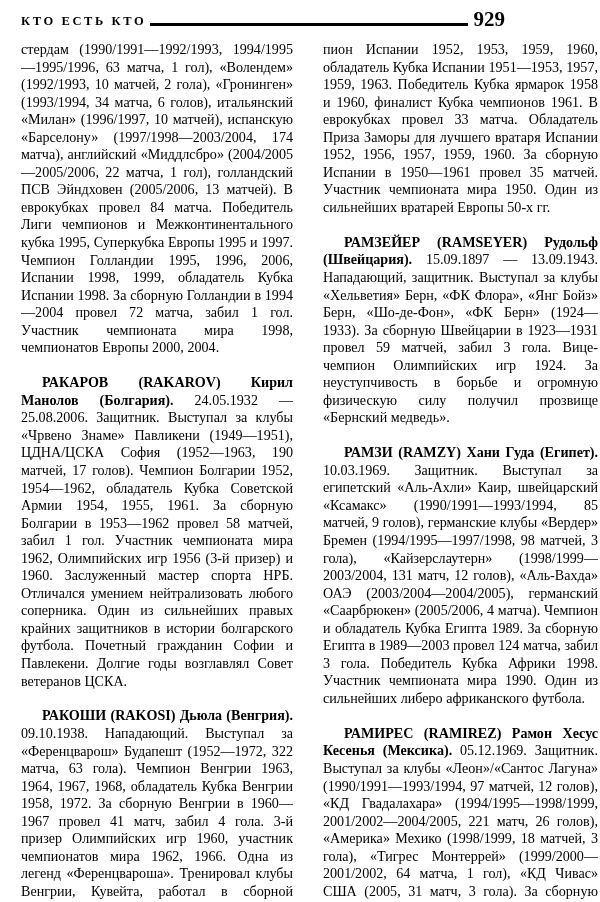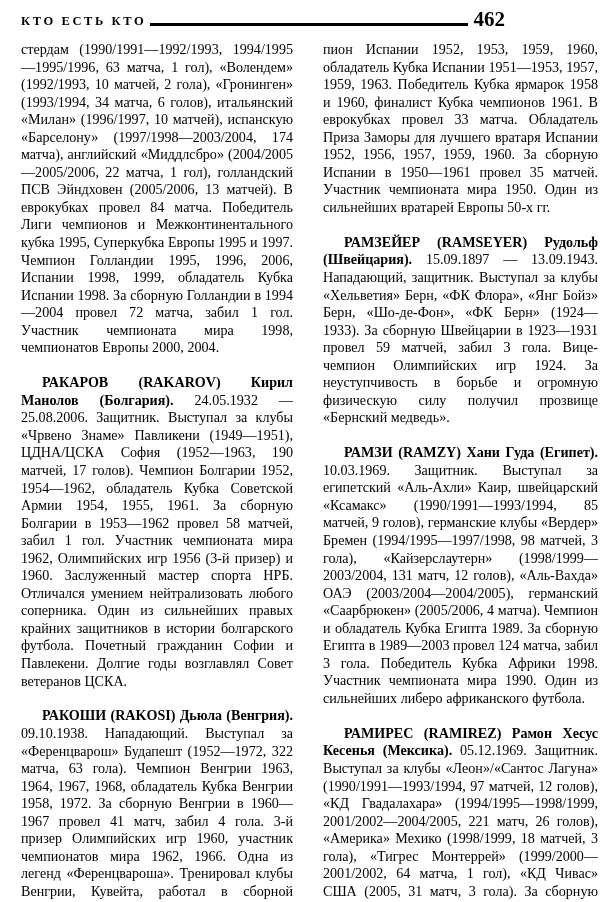--- a/index.html
+++ b/index.html
@@ -100,21 +100,21 @@
   }
 </style>
 </head>
 <body>
 
 <div class="page">
 
   <div class="running-head">
     <span class="rh-title">КТО ЕСТЬ КТО</span>
     <span class="rh-rule"></span>
-    <span class="rh-folio">462</span>
+    <span class="rh-folio">929</span>
   </div>
 
   <div class="columns">
     <div class="col left" id="col-left">
         <p class="entry cont"><span>стердам (1990/1991—1992/1993, 1994/1995—1995/1996, 63 матча, 1 гол), «Волендем» (1992/1993, 10 матчей, 2 гола), «Гронинген» (1993/1994, 34 матча, 6 голов), итальянский «Милан» (1996/1997, 10 матчей), испанскую «Барселону» (1997/1998—2003/2004, 174 матча), английский «Миддлсбро» (2004/2005—2005/2006, 22 матча, 1 гол), голландский ПСВ Эйндховен (2005/2006, 13 матчей). В еврокубках провел 84 матча. Победитель Лиги чемпионов и Межконтинентального кубка 1995, Суперкубка Европы 1995 и 1997. Чемпион Голландии 1995, 1996, 2006, Испании 1998, 1999, обладатель Кубка Испании 1998. За сборную Голландии в 1994—2004 провел 72 матча, забил 1 гол. Участник чемпионата мира 1998, чемпионатов Европы 2000, 2004.</span></p>
         <p class="entry new"><span class="hw">РАКАРОВ</span> <span class="hw-lat">(RAKAROV)</span> <span class="hw">Кирил Манолов (Болгария).</span><span> 24.05.1932 — 25.08.2006. Защитник. Выступал за клубы «Чрвено Знаме» Павликени (1949—1951), ЦДНА/ЦСКА София (1952—1963, 190 матчей, 17 голов). Чемпион Болгарии 1952, 1954—1962, обладатель Кубка Советской Армии 1954, 1955, 1961. За сборную Болгарии в 1953—1962 провел 58 матчей, забил 1 гол. Участник чемпионата мира 1962, Олимпийских игр 1956 (3-й призер) и 1960. Заслуженный мастер спорта НРБ. Отличался умением нейтрализовать любого соперника. Один из сильнейших правых крайних защитников в истории болгарского футбола. Почетный гражданин Софии и Павлекени. Долгие годы возглавлял Совет ветеранов ЦСКА.</span></p>
         <p class="entry new"><span class="hw">РАКОШИ</span> <span class="hw-lat">(RAKOSI)</span> <span class="hw">Дьюла (Венгрия).</span><span> 09.10.1938. Нападающий. Выступал за «Ференцварош» Будапешт (1952—1972, 322 матча, 63 гола). Чемпион Венгрии 1963, 1964, 1967, 1968, обладатель Кубка Венгрии 1958, 1972. За сборную Венгрии в 1960—1967 провел 41 матч, забил 4 гола. 3-й призер Олимпийских игр 1960, участник чемпионатов мира 1962, 1966. Одна из легенд «Ференцвароша». Тренировал клубы Венгрии, Кувейта, работал в сборной Венгрии.</span></p>
       </div>
     <div class="col right" id="col-right">
         <p class="entry cont"><span>пион Испании 1952, 1953, 1959, 1960, обладатель Кубка Испании 1951—1953, 1957, 1959, 1963. Победитель Кубка ярмарок 1958 и 1960, финалист Кубка чемпионов 1961. В еврокубках провел 33 матча. Обладатель Приза Заморы для лучшего вратаря Испании 1952, 1956, 1957, 1959, 1960. За сборную Испании в 1950—1961 провел 35 матчей. Участник чемпионата мира 1950. Один из сильнейших вратарей Европы 50-х гг.</span></p>

